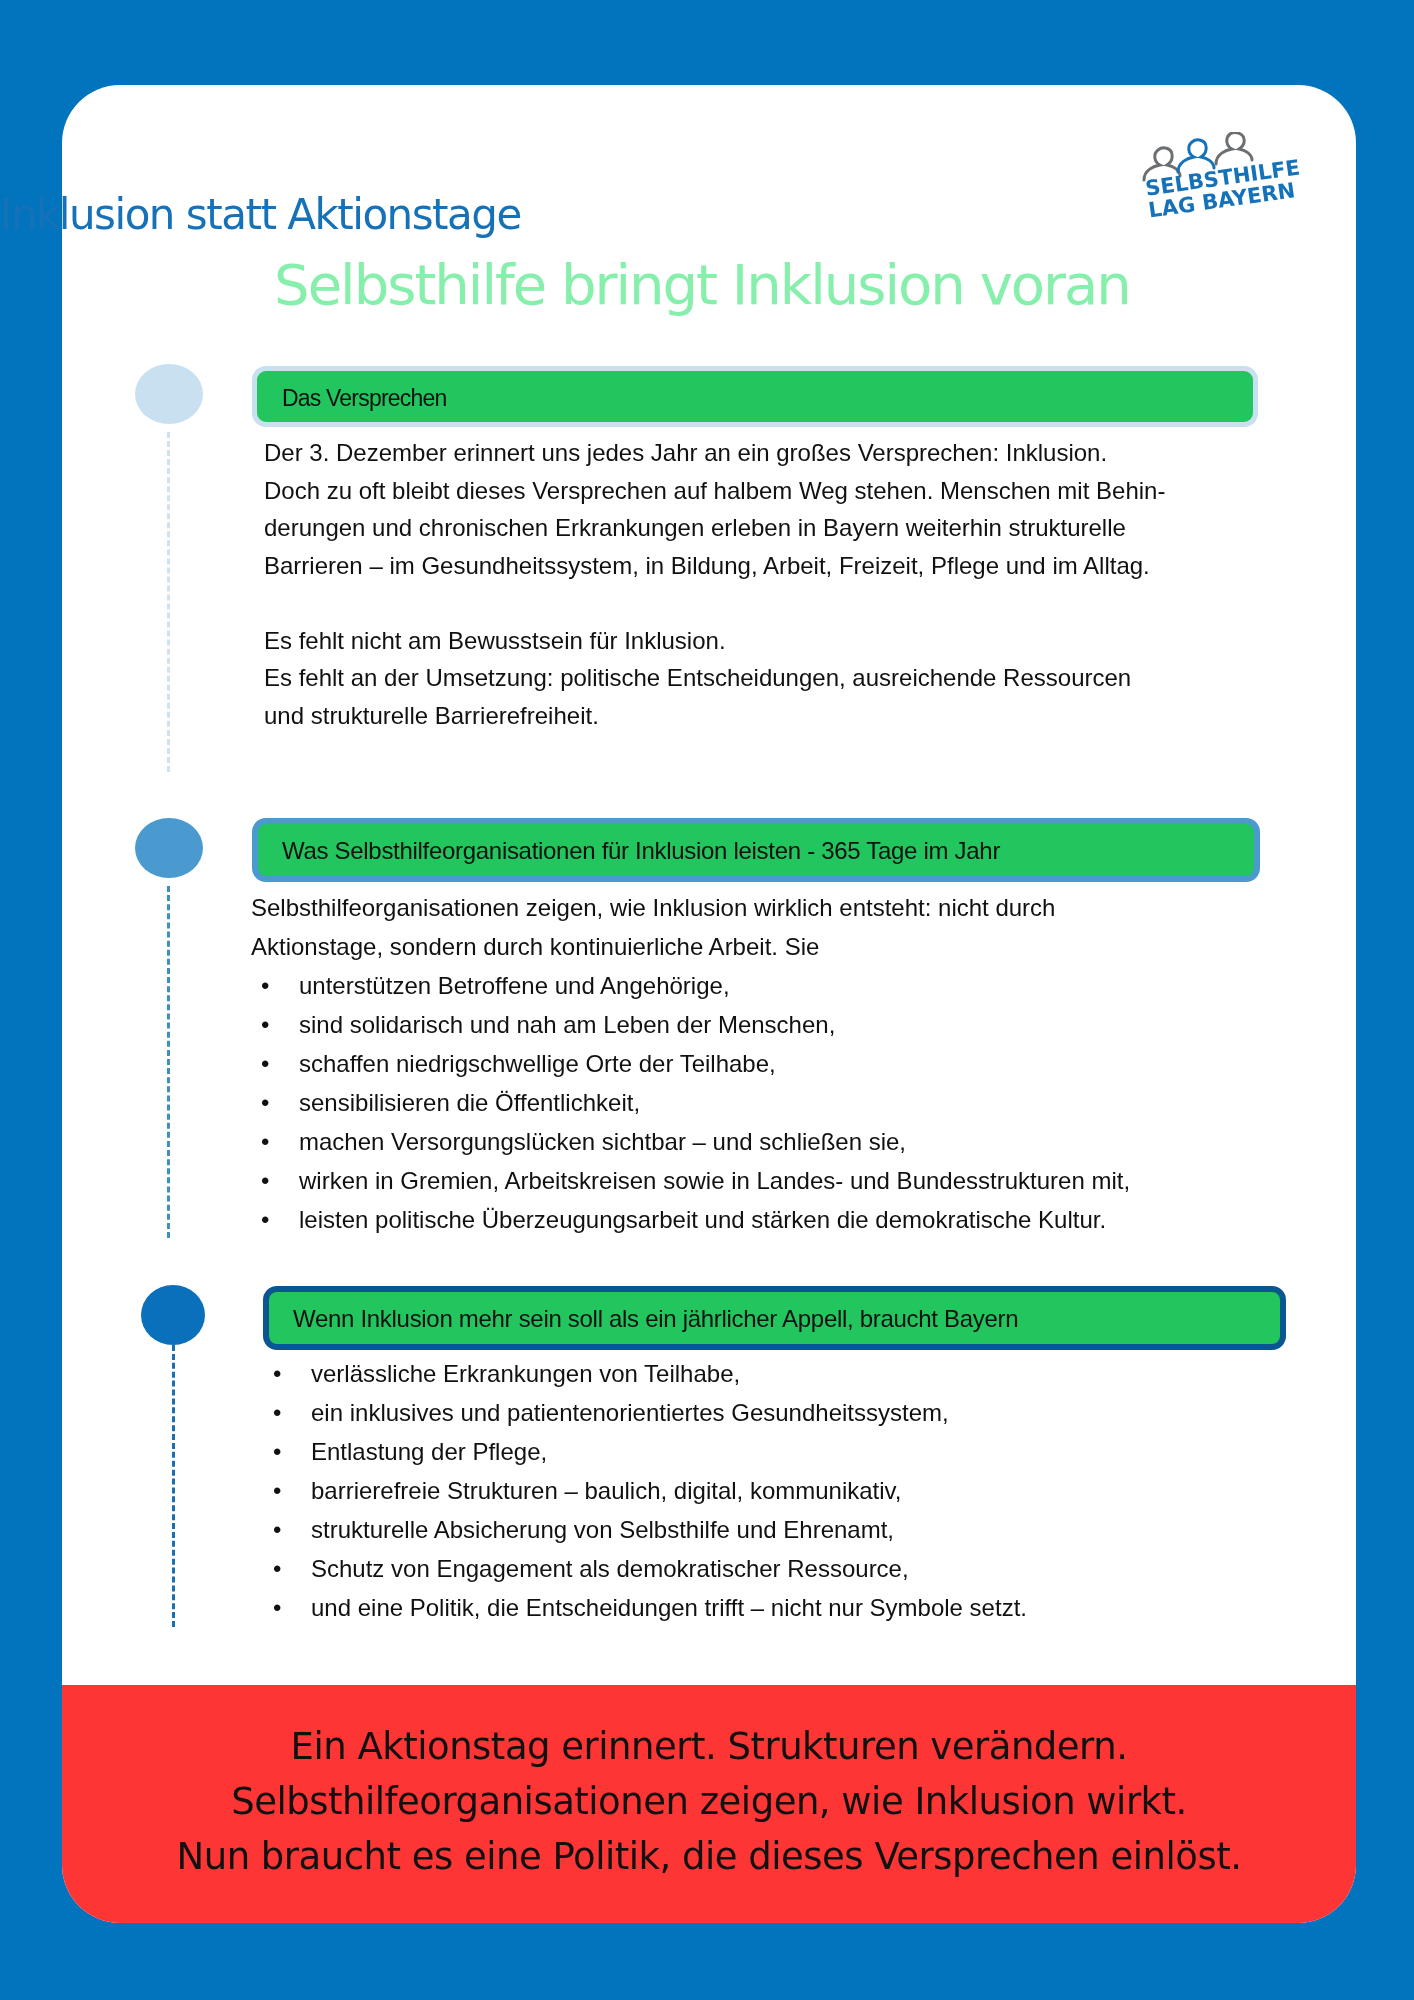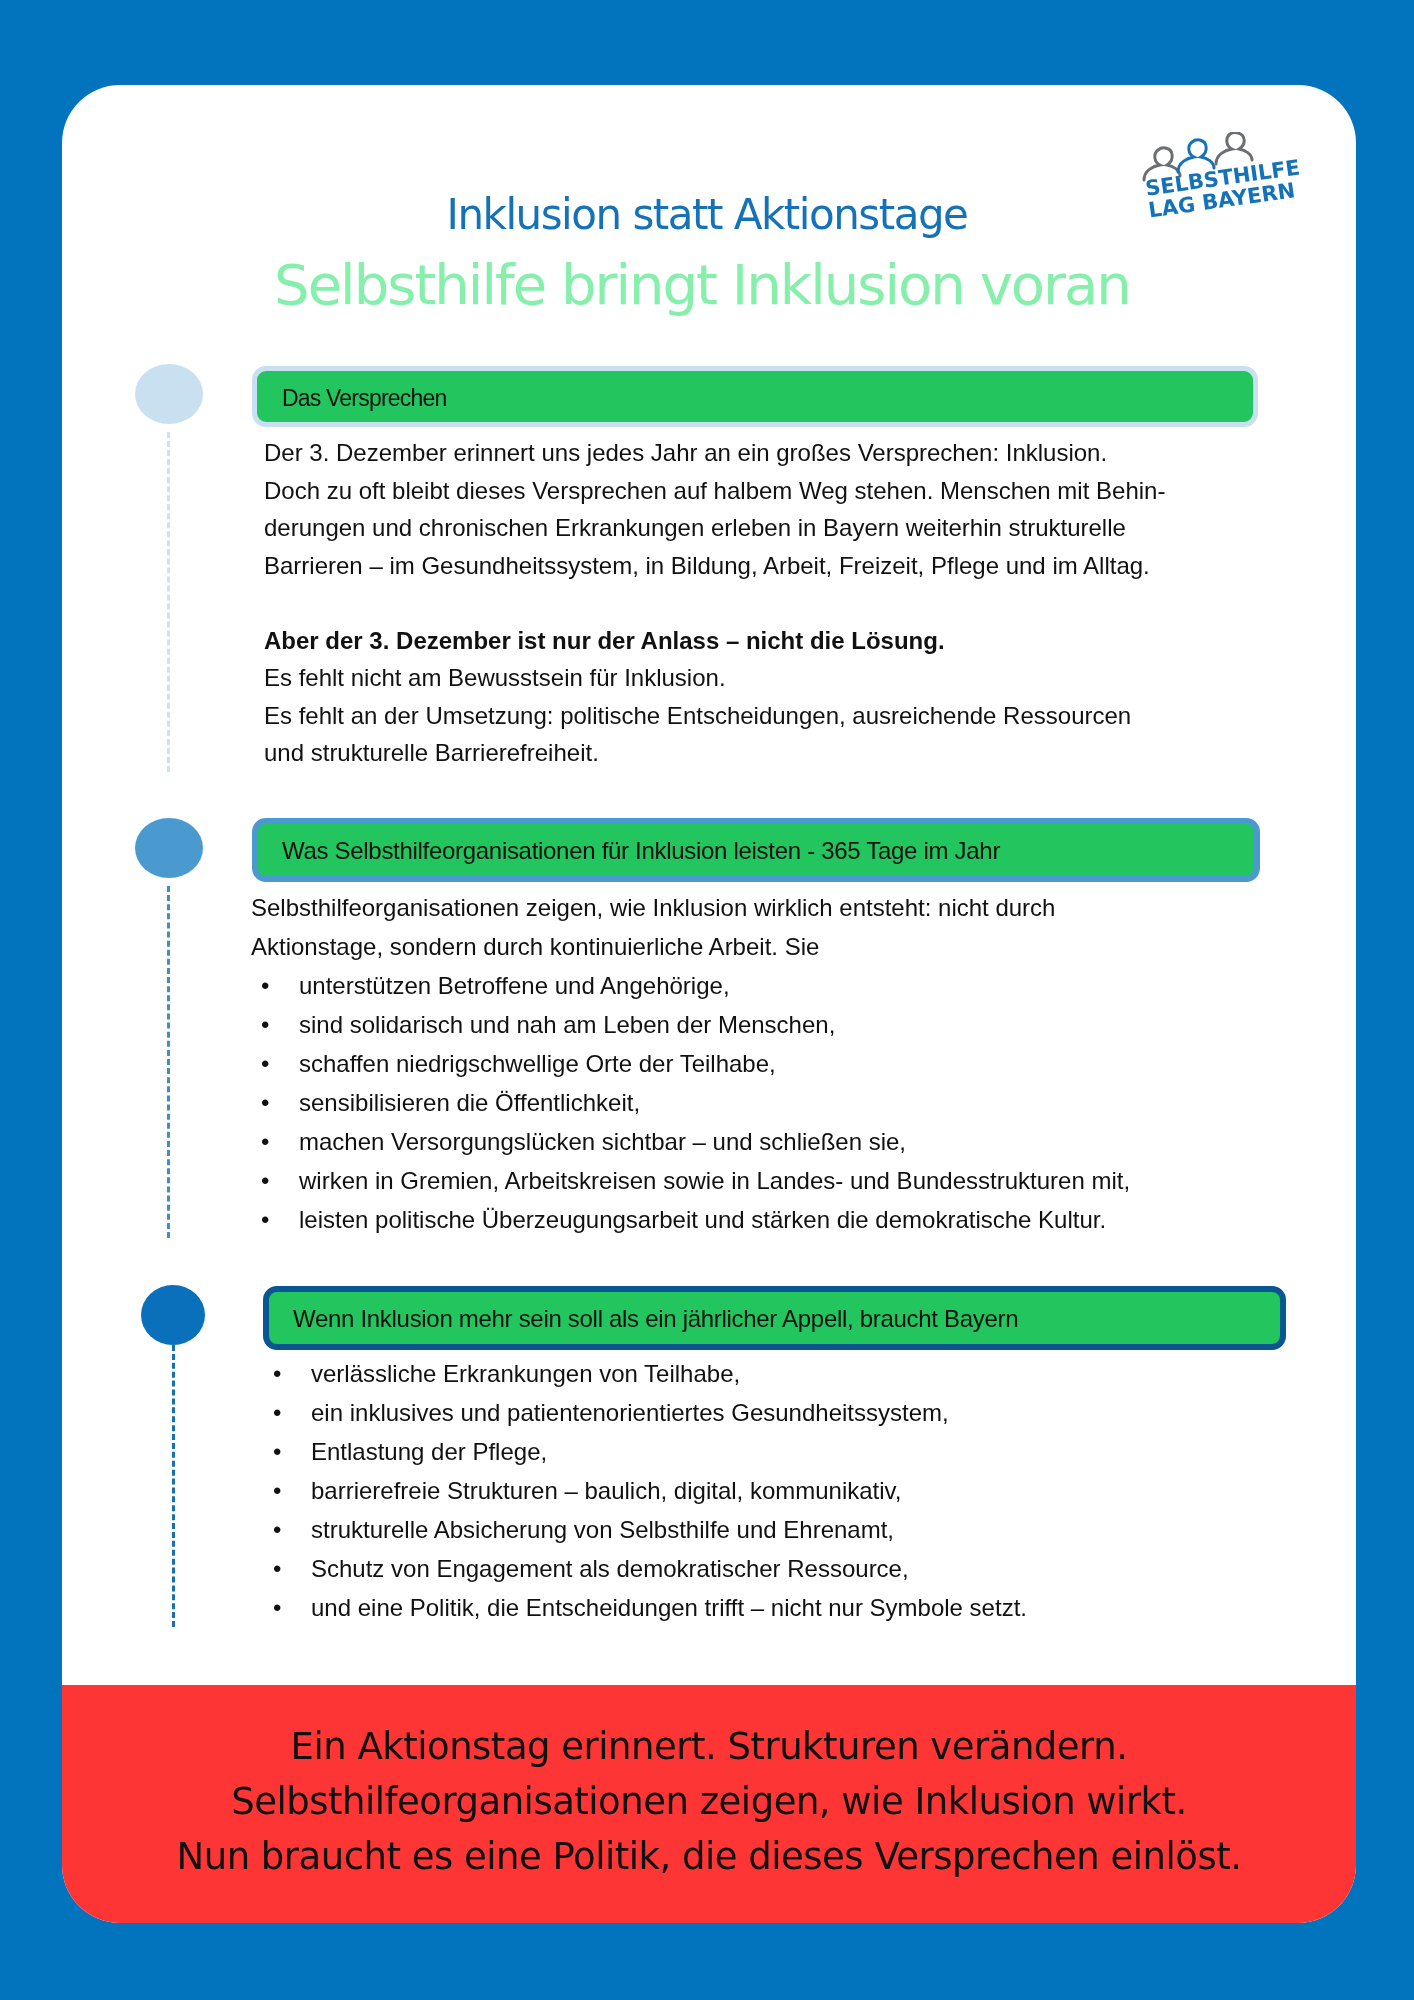--- a/index.html
+++ b/index.html
@@ -33,21 +33,21 @@
       font-family: "DejaVu Sans", sans-serif;
       font-weight: bold;
       font-size: 21px;
       line-height: 22px;
       letter-spacing: 0px;
       white-space: nowrap;
     }
     .title-sub {
       position: absolute;
       left: 0; width: 1414px; top: 190px;
-      text-align: center;
+      text-align: left;
       color: #1672b8;
       font-family: "DejaVu Sans", sans-serif;
       font-size: 42px;
       letter-spacing: -1.5px;
       font-weight: normal;
     }
     .title-main {
       position: absolute;
       left: 0; width: 1414px; top: 252px;
       text-align: center;
@@ -151,21 +151,20 @@
 <div class="vline" style="left:167px; top:432px; height:340px; border-color:#cfe2ef;"></div>
 <div class="pill" style="top:366px; height:51px; border-color:#c9e0f0; border-width:5px;">
   <span class="pill-label" style="font-size:23px; letter-spacing:-0.8px; top:14px; left:25px;">Das Versprechen</span>
 </div>
 <div class="body-text" style="left:264px; top:434px;">
   <p>Der 3. Dezember erinnert uns jedes Jahr an ein großes Versprechen: Inklusion.</p>
   <p>Doch zu oft bleibt dieses Versprechen auf halbem Weg stehen. Menschen mit Behin-</p>
   <p>derungen und chronischen Erkrankungen erleben in Bayern weiterhin strukturelle</p>
   <p>Barrieren – im Gesundheitssystem, in Bildung, Arbeit, Freizeit, Pflege und im Alltag.</p>
   <p>&nbsp;</p>
-  <p class="bold">Aber der 3. Dezember ist nur der Anlass – nicht die Lösung.</p>
   <p>Es fehlt nicht am Bewusstsein für Inklusion.</p>
   <p>Es fehlt an der Umsetzung: politische Entscheidungen, ausreichende Ressourcen</p>
   <p>und strukturelle Barrierefreiheit.</p>
 </div>
 
 <div class="dot" style="left:135px; top:818px; background:#4a99cf;"></div>
 <div class="vline" style="left:167px; top:886px; height:352px; border-color:#3d8fc4;"></div>
 <div class="pill" style="top:818px; height:52px; border-color:#4a99cf;">
   <span class="pill-label">Was Selbsthilfeorganisationen für Inklusion leisten - 365 Tage im Jahr</span>
 </div>

